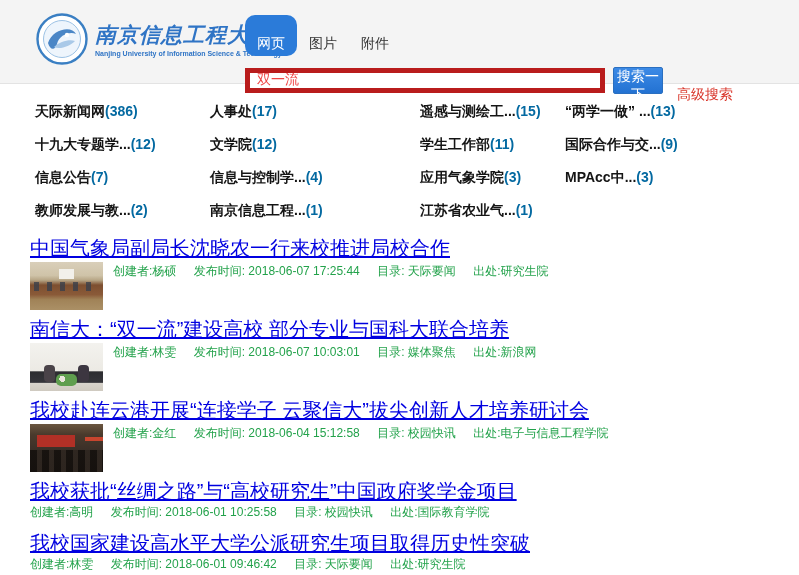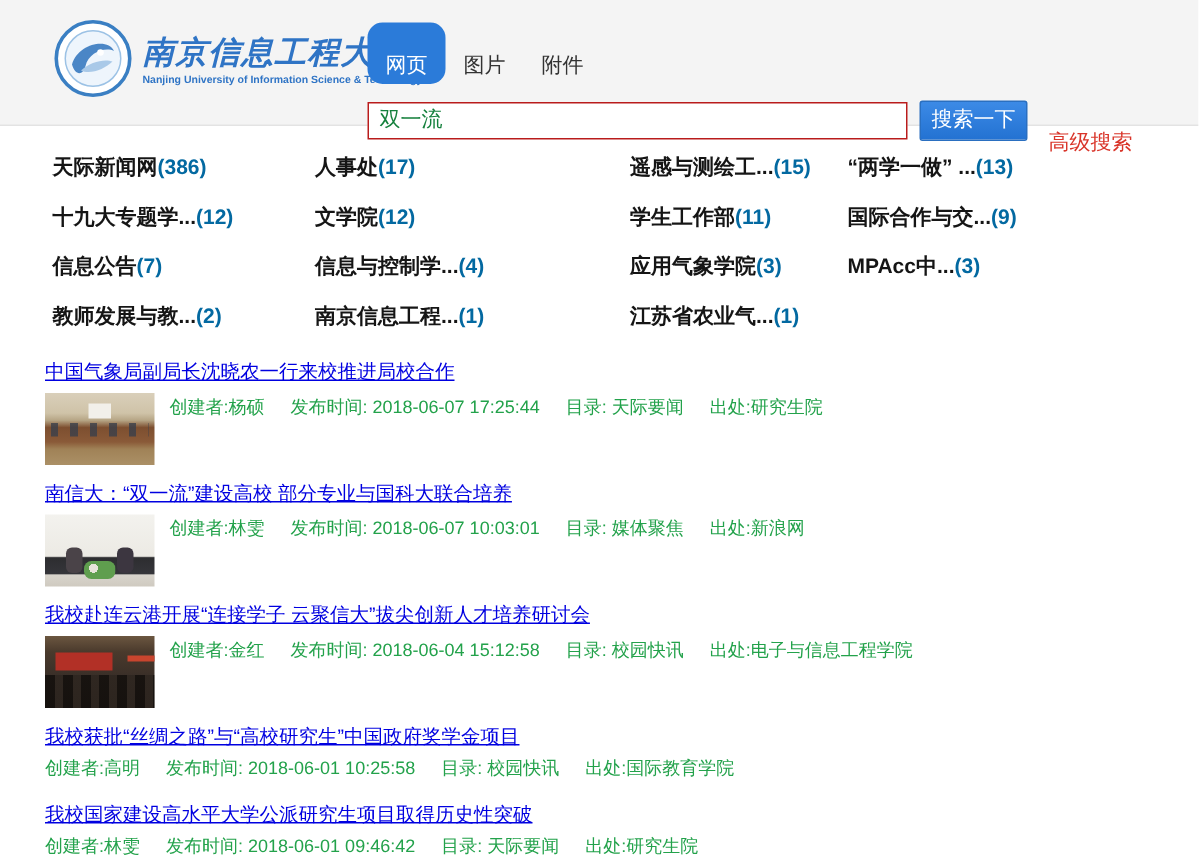--- a/index.html
+++ b/index.html
@@ -12,40 +12,40 @@
   .emblem { width:52px; height:52px; }
   .logo-text { margin-left:7px; }
   .logo-cn { font-size:21px; font-weight:bold; font-style:italic; color:#2f74c5; letter-spacing:1px; white-space:nowrap; }
   .logo-en { font-size:7px; font-weight:bold; color:#2f74c5; white-space:nowrap; margin-top:1px; }
 
   .search-area { position:absolute; left:245px; top:15px; }
   .tabs { display:flex; }
   .tab { padding:20px 12px 3px; font-size:14px; color:#333; cursor:pointer;border-radius:10px; }
   .tab.active { background:#2b7bd9; color:#fff; }
   .search-row { display:flex; align-items:center; }
-  .search-input { width:360px; height:25px; border:1px solid #b91c1c; padding:0 7px;
-    font-size:14px; color:#15803d; background:#fff; outline:none;
+  .search-input { width:360px; height:25px; border:5px solid #b91c1c; padding:0 7px;
+    font-size:14px; color:#ef4444; background:#fff; outline:none;
     font-family:"Liberation Sans","DejaVu Sans",sans-serif; }
-  .search-btn { margin-left:8px; width:72px; height:27px; color:#fff; font-size:14px;
+  .search-btn { margin-left:8px; width:50px; height:27px; color:#fff; font-size:14px;
     background:linear-gradient(#3c8ae6,#2372d2); border:1px solid #2a6fc0; border-radius:2px;
     cursor:pointer; font-family:"Liberation Sans","DejaVu Sans",sans-serif; }
   .advanced { margin-left:14px; font-size:14px; color:#d9352a; text-decoration:none;margin-top:30px; }
 
   
   .categories { margin:18px 0 0 35px; display:grid;
     grid-template-columns:175px 210px 145px 1fr; row-gap:14px; font-size:14px; }
   .cat { text-decoration:none; line-height:19px; white-space:nowrap; }
   .cat-name { color:#151515; font-weight:bold; }
   .cat-count { color:#0369a1; font-weight:bold; }
 
   
   .results { margin:19px 0 0 30px; }
   .result { margin-bottom:10px; }
   .result.no-thumb { margin-bottom:14px; }
-  .r-title { display:inline-block; font-size:13px; color:#0000e0; text-decoration:underline;
+  .r-title { display:inline-block; font-size:20px; color:#0000e0; text-decoration:underline;
     margin-bottom:5px; line-height:18px; }
   .r-body { display:flex; }
   .thumb { width:73px; height:48px; margin-right:10px; flex:none; cursor:pointer; position:relative; overflow:hidden; }
   .meta { font-size:12px; color:#23a24b; line-height:15px; padding-top:2px; }
   .result.no-thumb .meta { padding-top:0; }
   .seg { margin-right:14px; white-space:nowrap; }
 
   
   .thumb-1 { background:linear-gradient(180deg,#d9cfba 0%,#cfc3a8 28%,#b6a585 38%,#7d4f30 48%,#8a5a38 68%,#a08257 78%,#ab9066 100%); }
   .thumb-1::before { content:""; position:absolute; left:29px; top:7px; width:15px; height:10px; background:#f2f0ea; }

